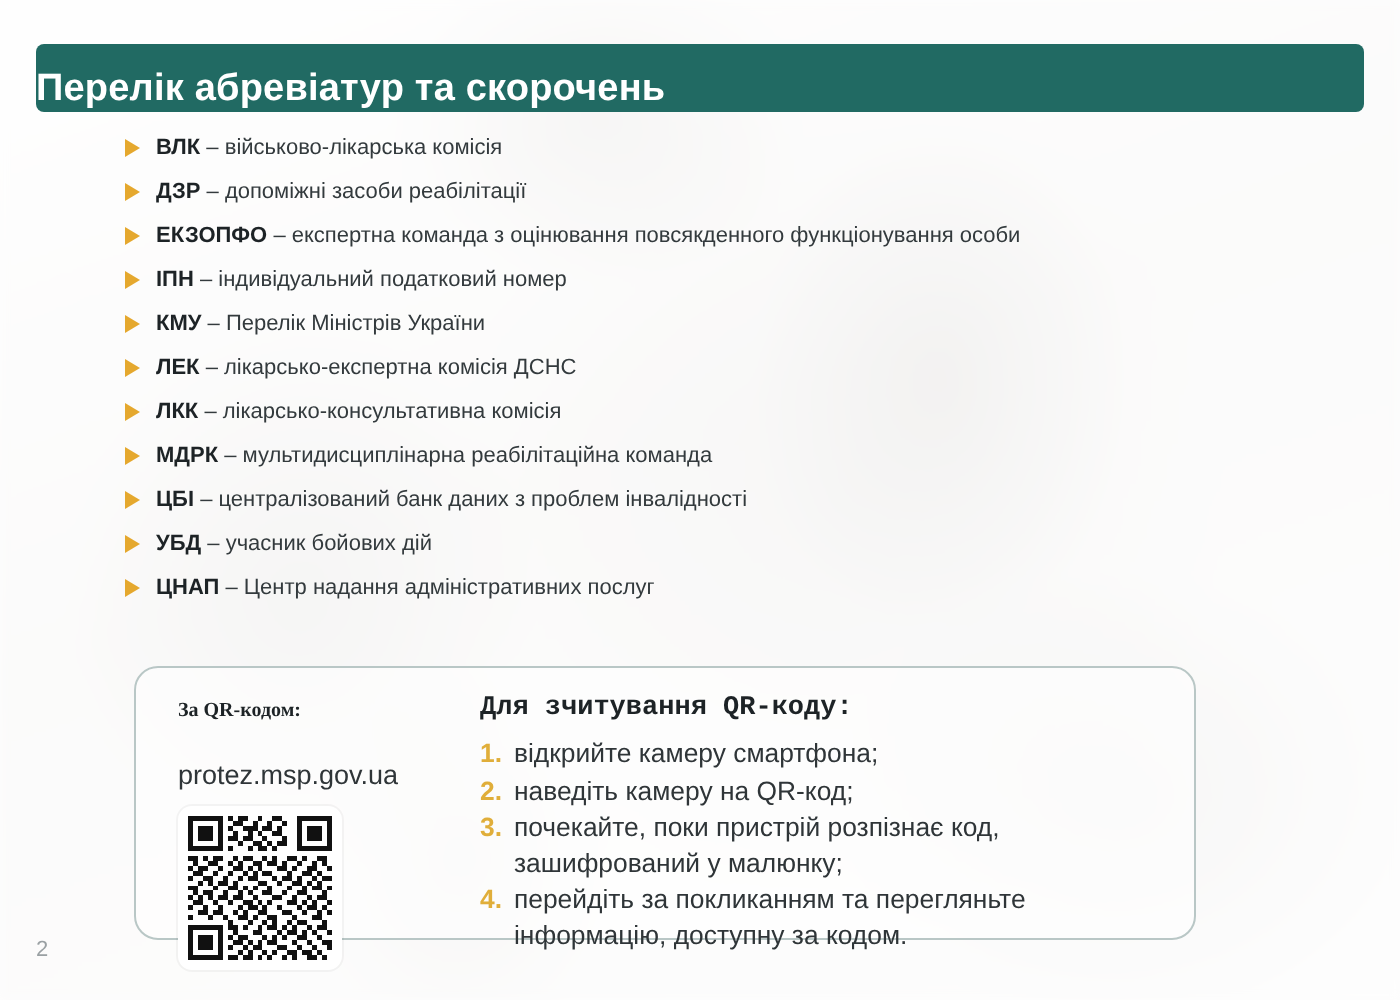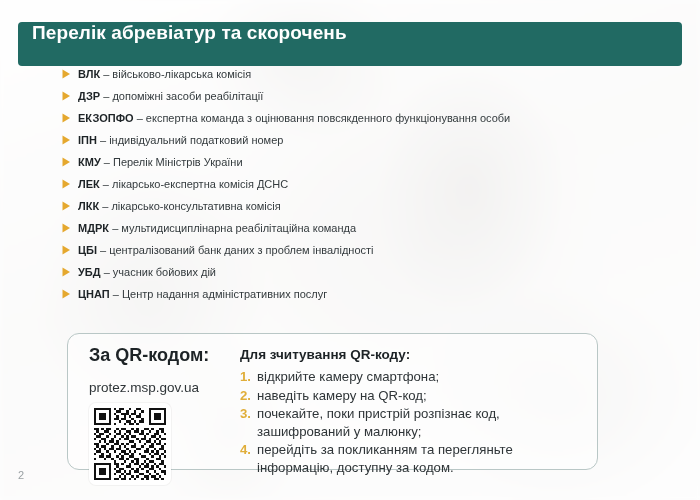--- a/index.html
+++ b/index.html
@@ -41,27 +41,26 @@
     inset: 0;
     background: rgba(255,255,255,0.62);
   }
 
   
   .title-bar {
     position: absolute;
     left: 18px;
     top: 22px;
     width: 664px;
-    height: 44px;
+    height: 34px;
     background: #216a63;
     border-radius: 4px;
     display: flex;
-    align-items: flex-start;
+    align-items: flex-end;
     box-sizing: border-box;
-    padding-left: 14px;
   }
   .title-text {
     color: #ffffff;
     font-size: 19px;
     font-weight: bold;
     letter-spacing: 0.1px;
     white-space: nowrap;
   }
 
   
@@ -110,24 +109,25 @@
     background: rgba(255,255,255,0.55);
     display: flex;
   }
   .qr-left {
     flex: 0 0 auto;
     width: 172px;
     padding: 13px 0 0 21px;
     box-sizing: border-box;
   }
   .qr-heading {
-    font-size: 18px;
+    font-size: 10px;
     font-weight: bold;
     color: #1d2326;
     line-height: 17px;
+    font-family: Liberation Serif, serif;
   }
   .qr-url {
     font-size: 13.5px;
     color: #2f3538;
     line-height: 18px;
     margin-top: 15px;
   }
   .qr-code-box {
     margin-top: 6px;
     width: 82px;
@@ -144,20 +144,21 @@
     flex: 1 1 auto;
     padding: 12px 12px 0 0;
     box-sizing: border-box;
   }
   .steps-heading {
     font-size: 13.5px;
     font-weight: bold;
     color: #1d2326;
     line-height: 17px;
     margin-bottom: 5px;
+    font-family: Liberation Mono, monospace;
   }
   .step {
     display: flex;
     align-items: flex-start;
     font-size: 13.2px;
     color: #2f3538;
     line-height: 17.5px;
     margin-bottom: 1px;
   }
   .step-num {

